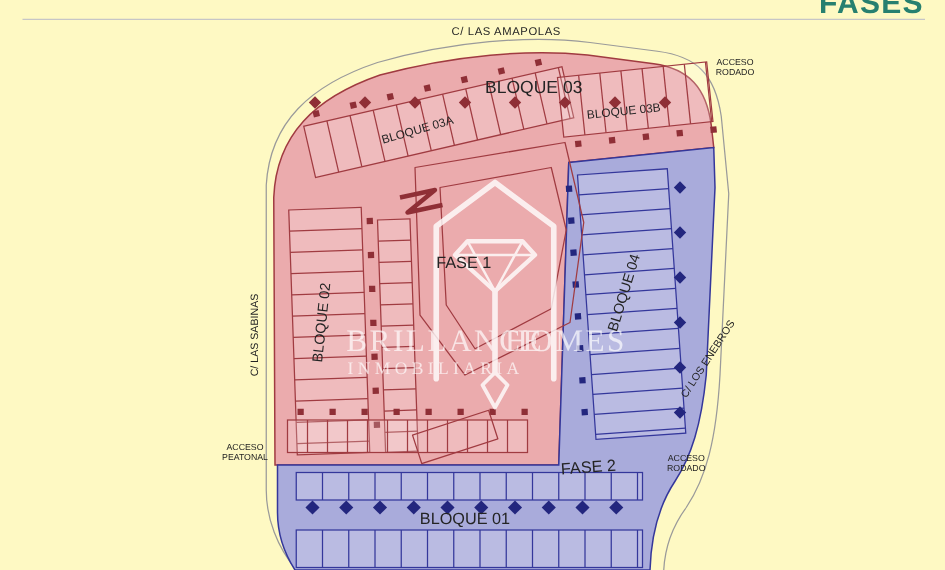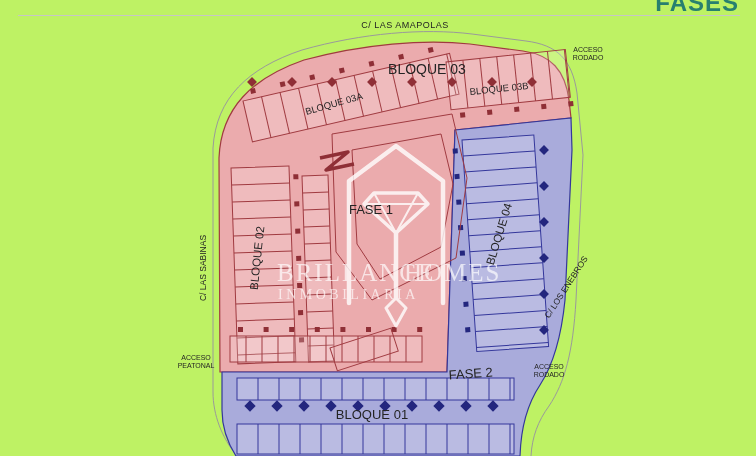--- a/index.html
+++ b/index.html
@@ -1,16 +1,16 @@
 <!DOCTYPE html>
 <html><head>
 <meta charset="utf-8">
 <style>
   html,body{margin:0;padding:0;background:#fff;}
-  .canvas{position:relative;width:756px;height:456px;overflow:hidden;background:#bef264;
+  .canvas{position:relative;width:756px;height:456px;overflow:hidden;background:#fef9c3;
           font-family:"Liberation Sans",sans-serif;}
   .title{position:absolute;top:-11px;right:17px;font-size:24px;font-weight:700;
          color:#27806f;letter-spacing:1px;}
   .rule{position:absolute;top:15px;left:18px;width:722px;height:1px;background:#c6c6c6;}
   svg.plan{position:absolute;left:0;top:0;}
   text{fill:#242424;font-family:"Liberation Sans",sans-serif;}
   .wmtext{font-family:"Liberation Serif",serif;fill:rgba(255,255,255,0.85);}
 </style>
 </head>
 <body>

